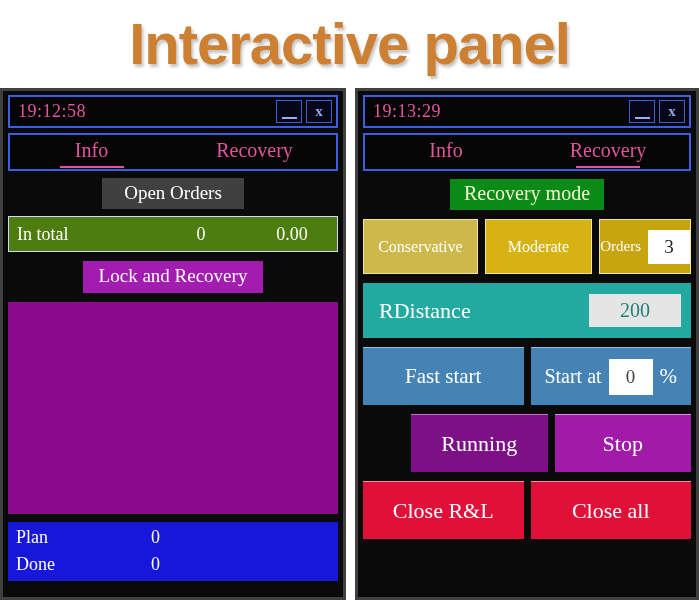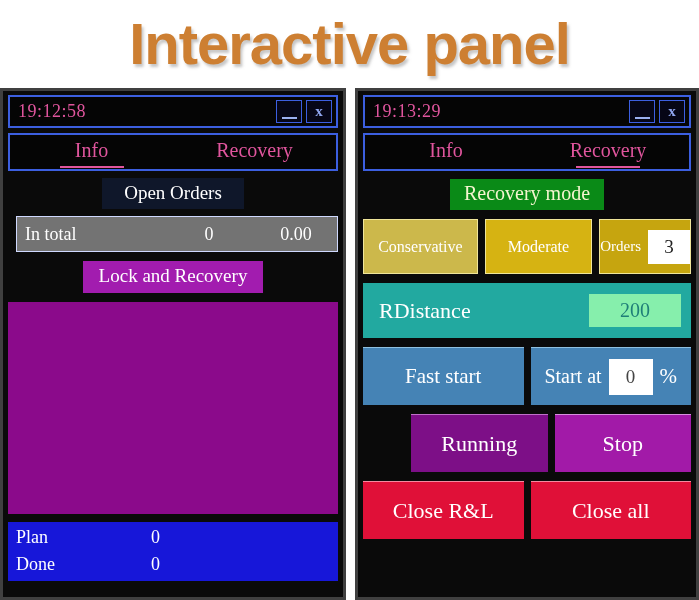--- a/index.html
+++ b/index.html
@@ -136,29 +136,29 @@
     background: #e0559d;
   }
 
   
   .open-orders-wrap {
     display: flex;
     justify-content: center;
     margin-top: 7px;
   }
   .open-orders {
-    background: #0f172a;
+    background: #404040;
     color: #ffffff;
     font-size: 19px;
     padding: 4px 22px 5px 22px;
     text-align: center;
   }
   .intotal {
-    margin: 7px 0 0 8px;
-    background: #737373;
+    margin: 7px 0 0 0;
+    background: #4d7c0f;
     border: 1px solid #cfd9ff;
     box-sizing: border-box;
     height: 36px;
     display: flex;
     align-items: center;
     color: #ffffff;
     font-size: 18px;
     padding: 8px 8px;
   }
   .intotal .lbl { width: 130px; }
@@ -255,21 +255,21 @@
     align-items: center;
     padding: 0 10px 0 16px;
     box-sizing: border-box;
   }
   .rdist .lbl {
     flex: 1;
     color: #ffffff;
     font-size: 22px;
   }
   .rdist .numbox {
-    background: #86efac;
+    background: #e5e5e5;
     color: #1f7f78;
     font-size: 20px;
     width: 92px;
     height: 33px;
     display: flex;
     align-items: center;
     justify-content: center;
   }
   .steel {
     background: #4583b5;

